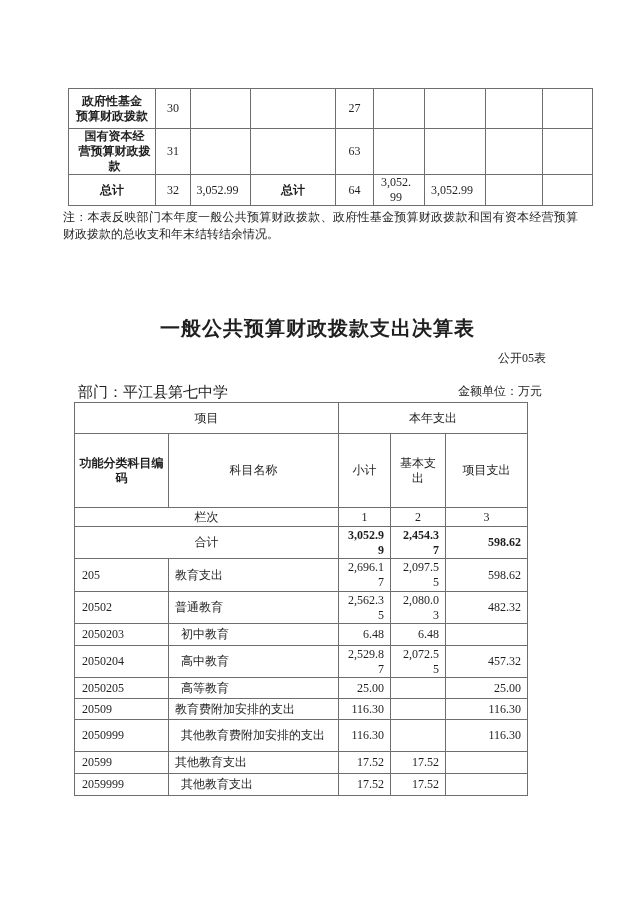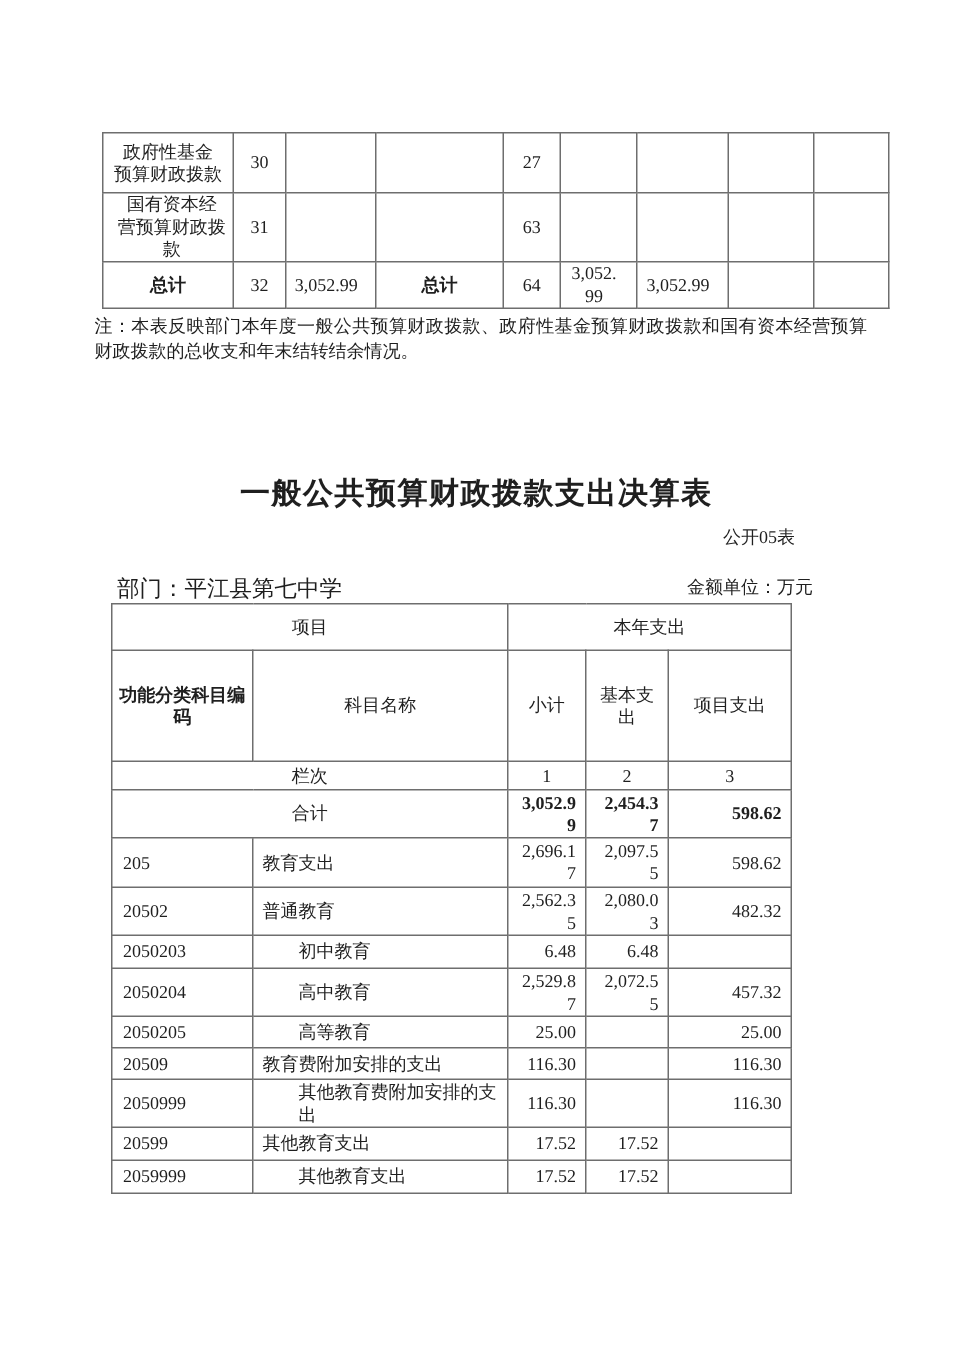--- a/index.html
+++ b/index.html
@@ -10,43 +10,43 @@
   table { border-collapse:collapse; table-layout:fixed; font-size:12px; line-height:15px; }
   td { border:1px solid #6e6e6e; vertical-align:middle; overflow:hidden; }
 
   
   #summary-table { left:68px; top:88px; width:524px; }
   #summary-table td { text-align:center; }
   #summary-table tr.r1 { height:40px; }
   #summary-table tr.r2 { height:46px; }
   #summary-table tr.r3 { height:31px; }
 
-  .wrap { white-space:pre-line; }
+  .wrap { white-space:pre-line;font-weight:bold; }
   .cen  { text-align:center; }
   .leftlab { text-align:left; padding-left:5px; }
   .num  { text-align:right; padding-right:6px; white-space:pre-line; }
   .bold { font-weight:bold; }
 
   
   #note { left:63px; top:209px; width:515px; font-size:12px; line-height:17px;
     text-align:justify;font-family:Liberation Serif, serif; }
 
   
   #title { left:0; top:315px; width:635px; text-align:center;
     font-size:20px; font-weight:bold; letter-spacing:1px; }
-  #table-code { left:0; top:350px; width:530px; text-align:right; font-size:12px; }
+  #table-code { left:16px; top:350px; width:530px; text-align:right; font-size:12px; }
   #dept { left:78px; top:383px; font-size:15px; }
   #unit { left:0; top:383px; width:510px; text-align:right; font-size:12px;margin-left:32px; }
 
   
   #main-table { left:74px; top:402px; width:453px; }
   #main-table td.hd { text-align:center; }
   #main-table td.code { text-align:left; padding-left:7px; }
   #main-table td.name { text-align:left; padding-left:6px; }
-  #main-table td.name.ind { padding-left:30px; }
+  #main-table td.name.ind { padding-left:12px; }
   tr.h1  { height:31px; }
   tr.h2  { height:74px; }
   tr.rh19{ height:19px; }
   tr.rh21{ height:21px; }
   tr.rh22{ height:22px; }
   tr.rh32{ height:32px; }
   tr.rh33{ height:33px; }
 </style>
 </head>
 <body>

